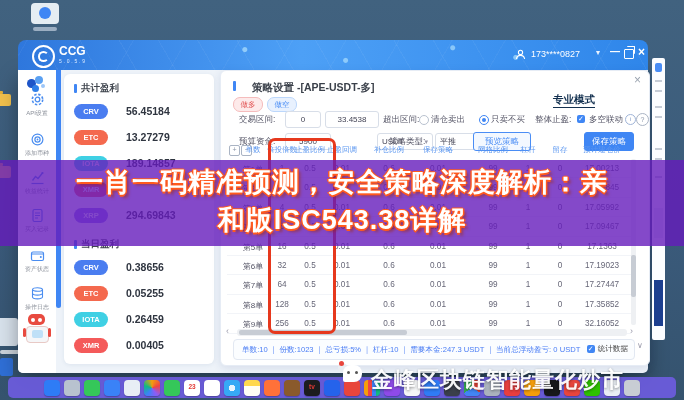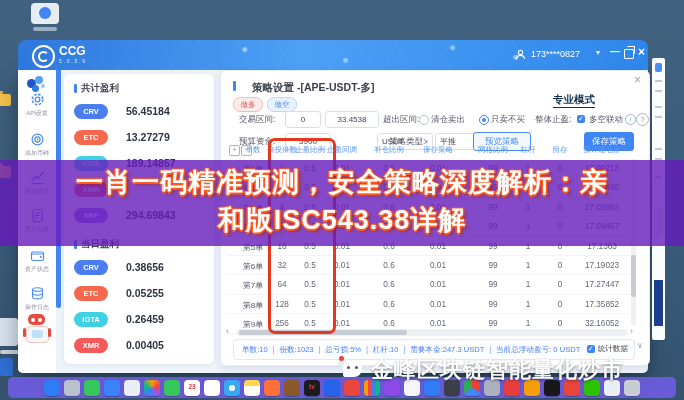--- a/index.html
+++ b/index.html
@@ -144,21 +144,21 @@
   #ovl1{top:4px;} #ovl2{top:42px;}
 
   
   #wm{left:338px;top:355px;z-index:20;display:flex;align-items:center;gap:6px;}
   #wm-icon{position:relative;width:27px;height:24px;}
   #wm-icon .b1{position:absolute;left:5px;top:2px;width:19px;height:17px;background:#fff;border-radius:8px 8px 8px 2px;}
   #wm-icon .b1:before{content:"";position:absolute;left:4px;top:6px;width:3px;height:3px;border-radius:50%;background:#555;}
   #wm-icon .b1:after{content:"";position:absolute;right:4px;top:6px;width:3px;height:3px;border-radius:50%;background:#555;}
   #wm-icon .b2{position:absolute;left:0;top:0;width:9px;height:9px;background:#e9edf2;border-radius:50%;}
   #wm-icon .dot{position:absolute;left:1px;top:-2px;width:5px;height:5px;background:#e8453c;border-radius:50%;}
-  #wm-text{color:#fff;font-size:22px;font-weight:bold;letter-spacing:1px;opacity:.95;text-shadow:0 1px 3px rgba(0,0,0,.45);}
+  #wm-text{color:#fff;font-size:22px;font-weight:bold;letter-spacing:1px;opacity:.95;text-shadow:0 1px 3px rgba(0,0,0,.45);margin-top:10px;}
 
   
   #dock{left:8px;top:377px;width:668px;height:21px;border-radius:5px;background:rgba(110,92,225,.9);z-index:15;
         display:flex;align-items:center;justify-content:center;gap:4px;}
   .dicon{width:16px;height:16px;border-radius:4px;background:#ccc;display:flex;align-items:center;justify-content:center;box-shadow:0 1px 1px rgba(0,0,0,.25);}
   .dicon .dg{font-size:6.5px;font-weight:bold;color:#e23a35;line-height:1;}
 </style>
 </head>
 <body>
 

